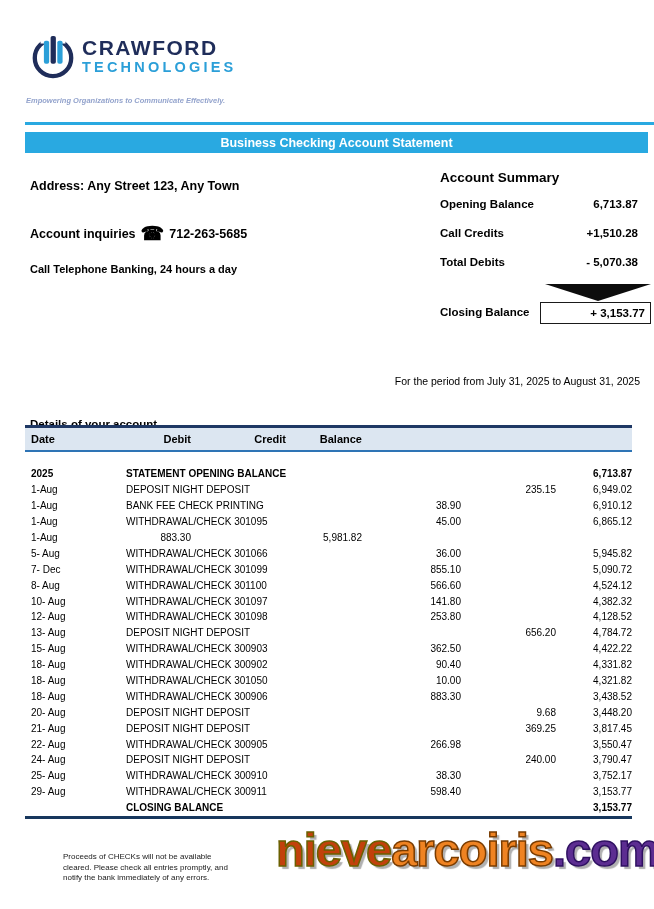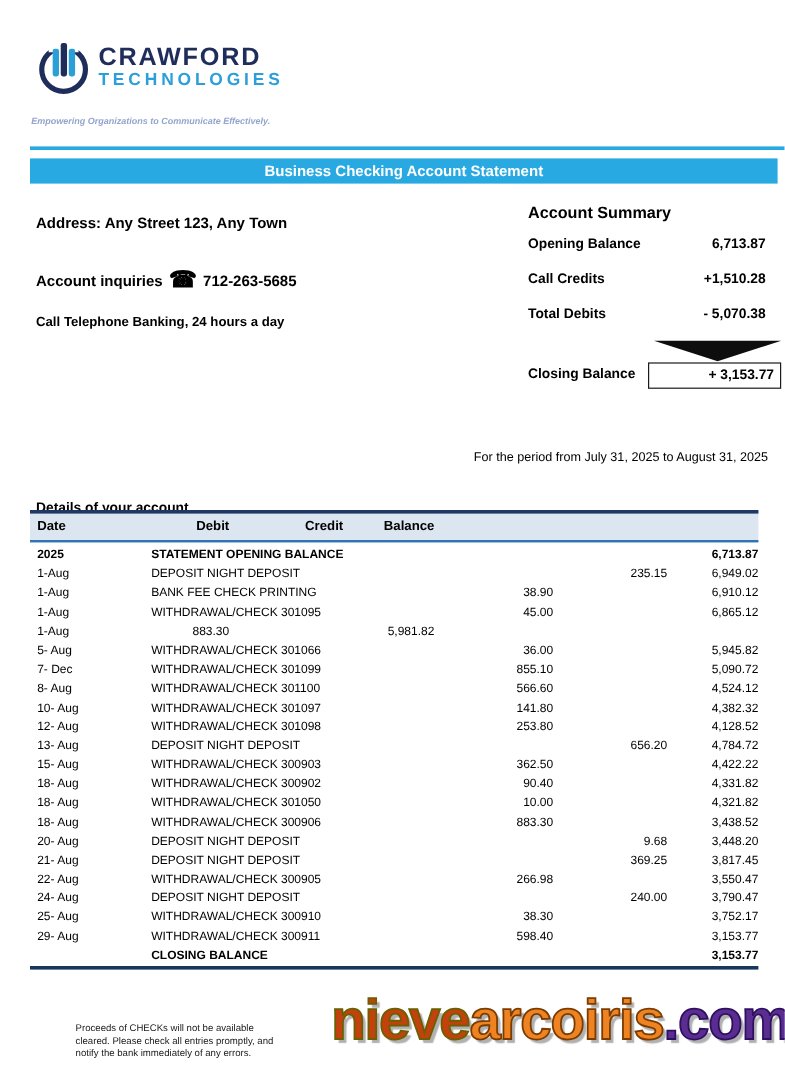--- a/index.html
+++ b/index.html
@@ -49,21 +49,21 @@
   .thead{display:flex;align-items:center;height:22px;background:#dce6f1;
          border-top:3px solid #1f3864;border-bottom:2px solid #2e74b5;
          font-size:11px;font-weight:bold;}
   .trow{display:flex;align-items:center;height:15.9px;font-size:10px;}
   .c-date{width:101px;padding-left:6px;box-sizing:border-box;text-align:left;}
   .c-desc{width:270px;text-align:left;}
   .c-debit{width:65px;text-align:right;}
   .c-credit{width:95px;text-align:right;}
   .c-bal{width:76px;text-align:right;}
   .trow.bold .c-date,.trow.bold .c-desc,.trow.bold .c-bal{font-weight:bold;}
-  .tbody{padding-top:3px;}
+  .tbody{padding-top:14px;}
   .table-bottom{border-bottom:3px solid #17375d;}
 
   
   .footer-note{position:absolute;left:30px;top:852px;width:210px;font-size:8px;line-height:10.5px;color:#1a1a1a;margin-left:33px;}
 
   
   .watermark{position:absolute;left:276px;top:822px;font-size:47px;font-weight:bold;letter-spacing:-1px;
              white-space:nowrap;text-shadow:3px 3px 1px #b0b0b0;}
 </style>
 </head>

